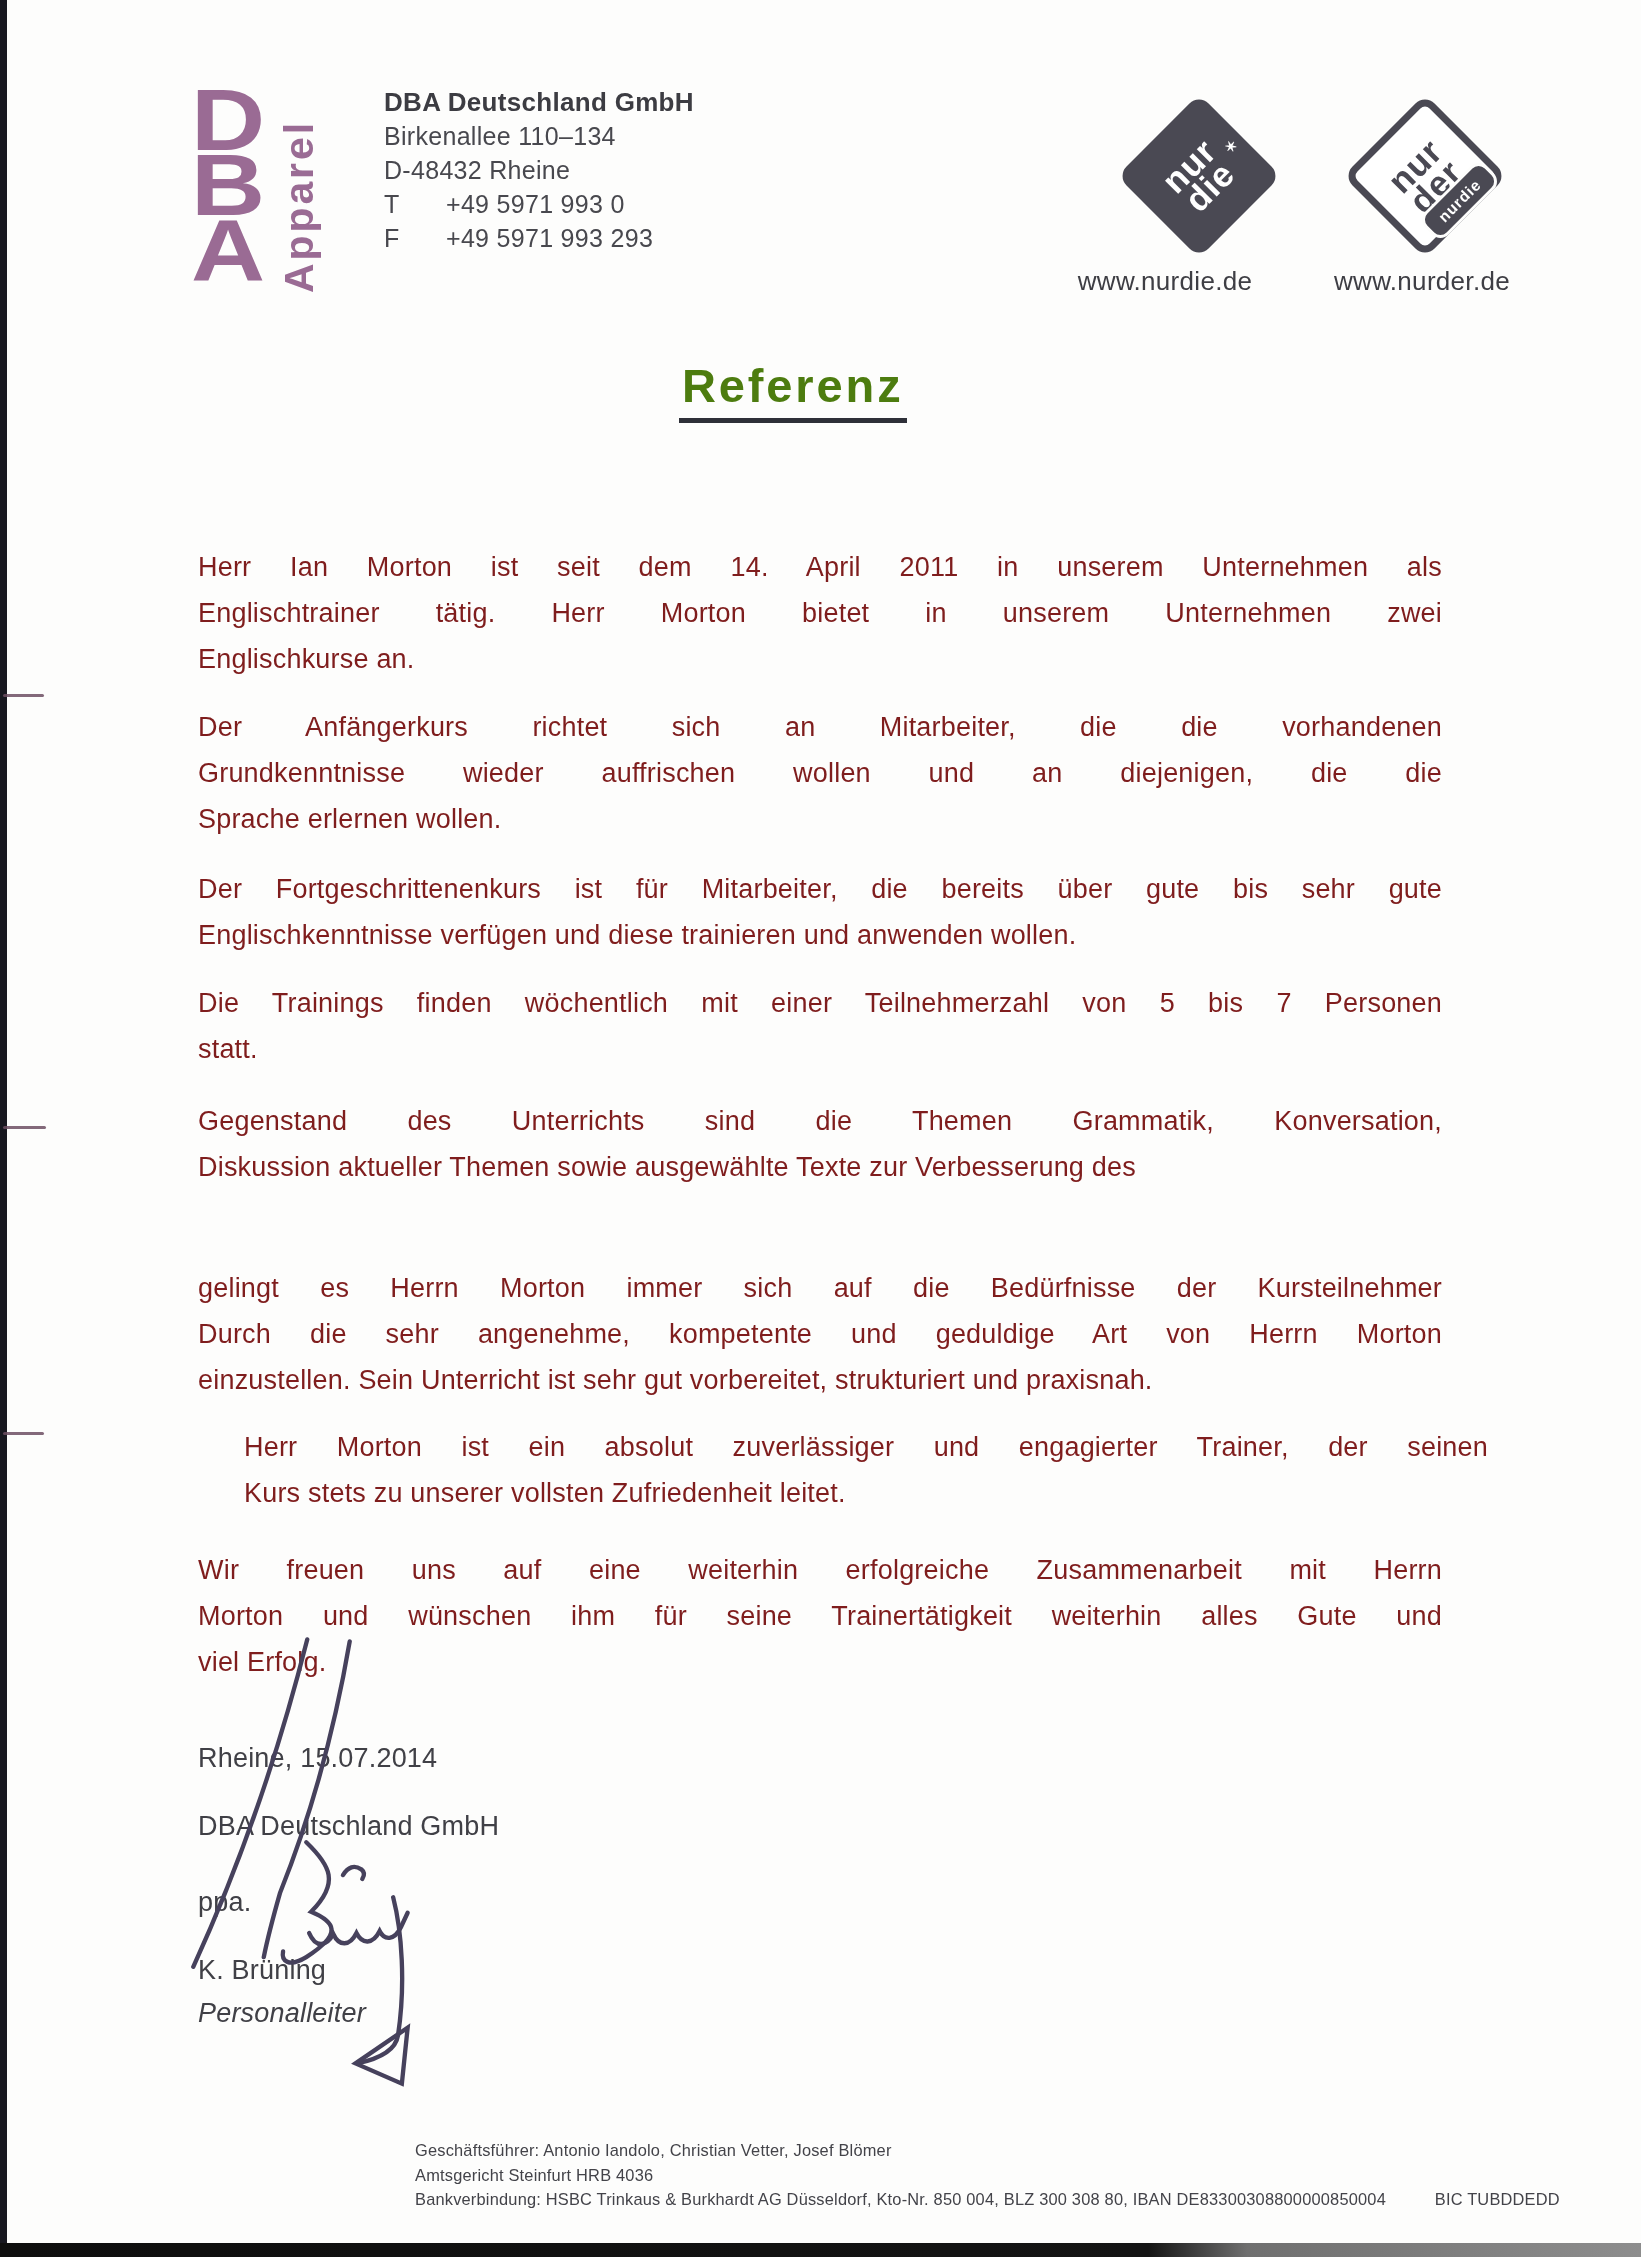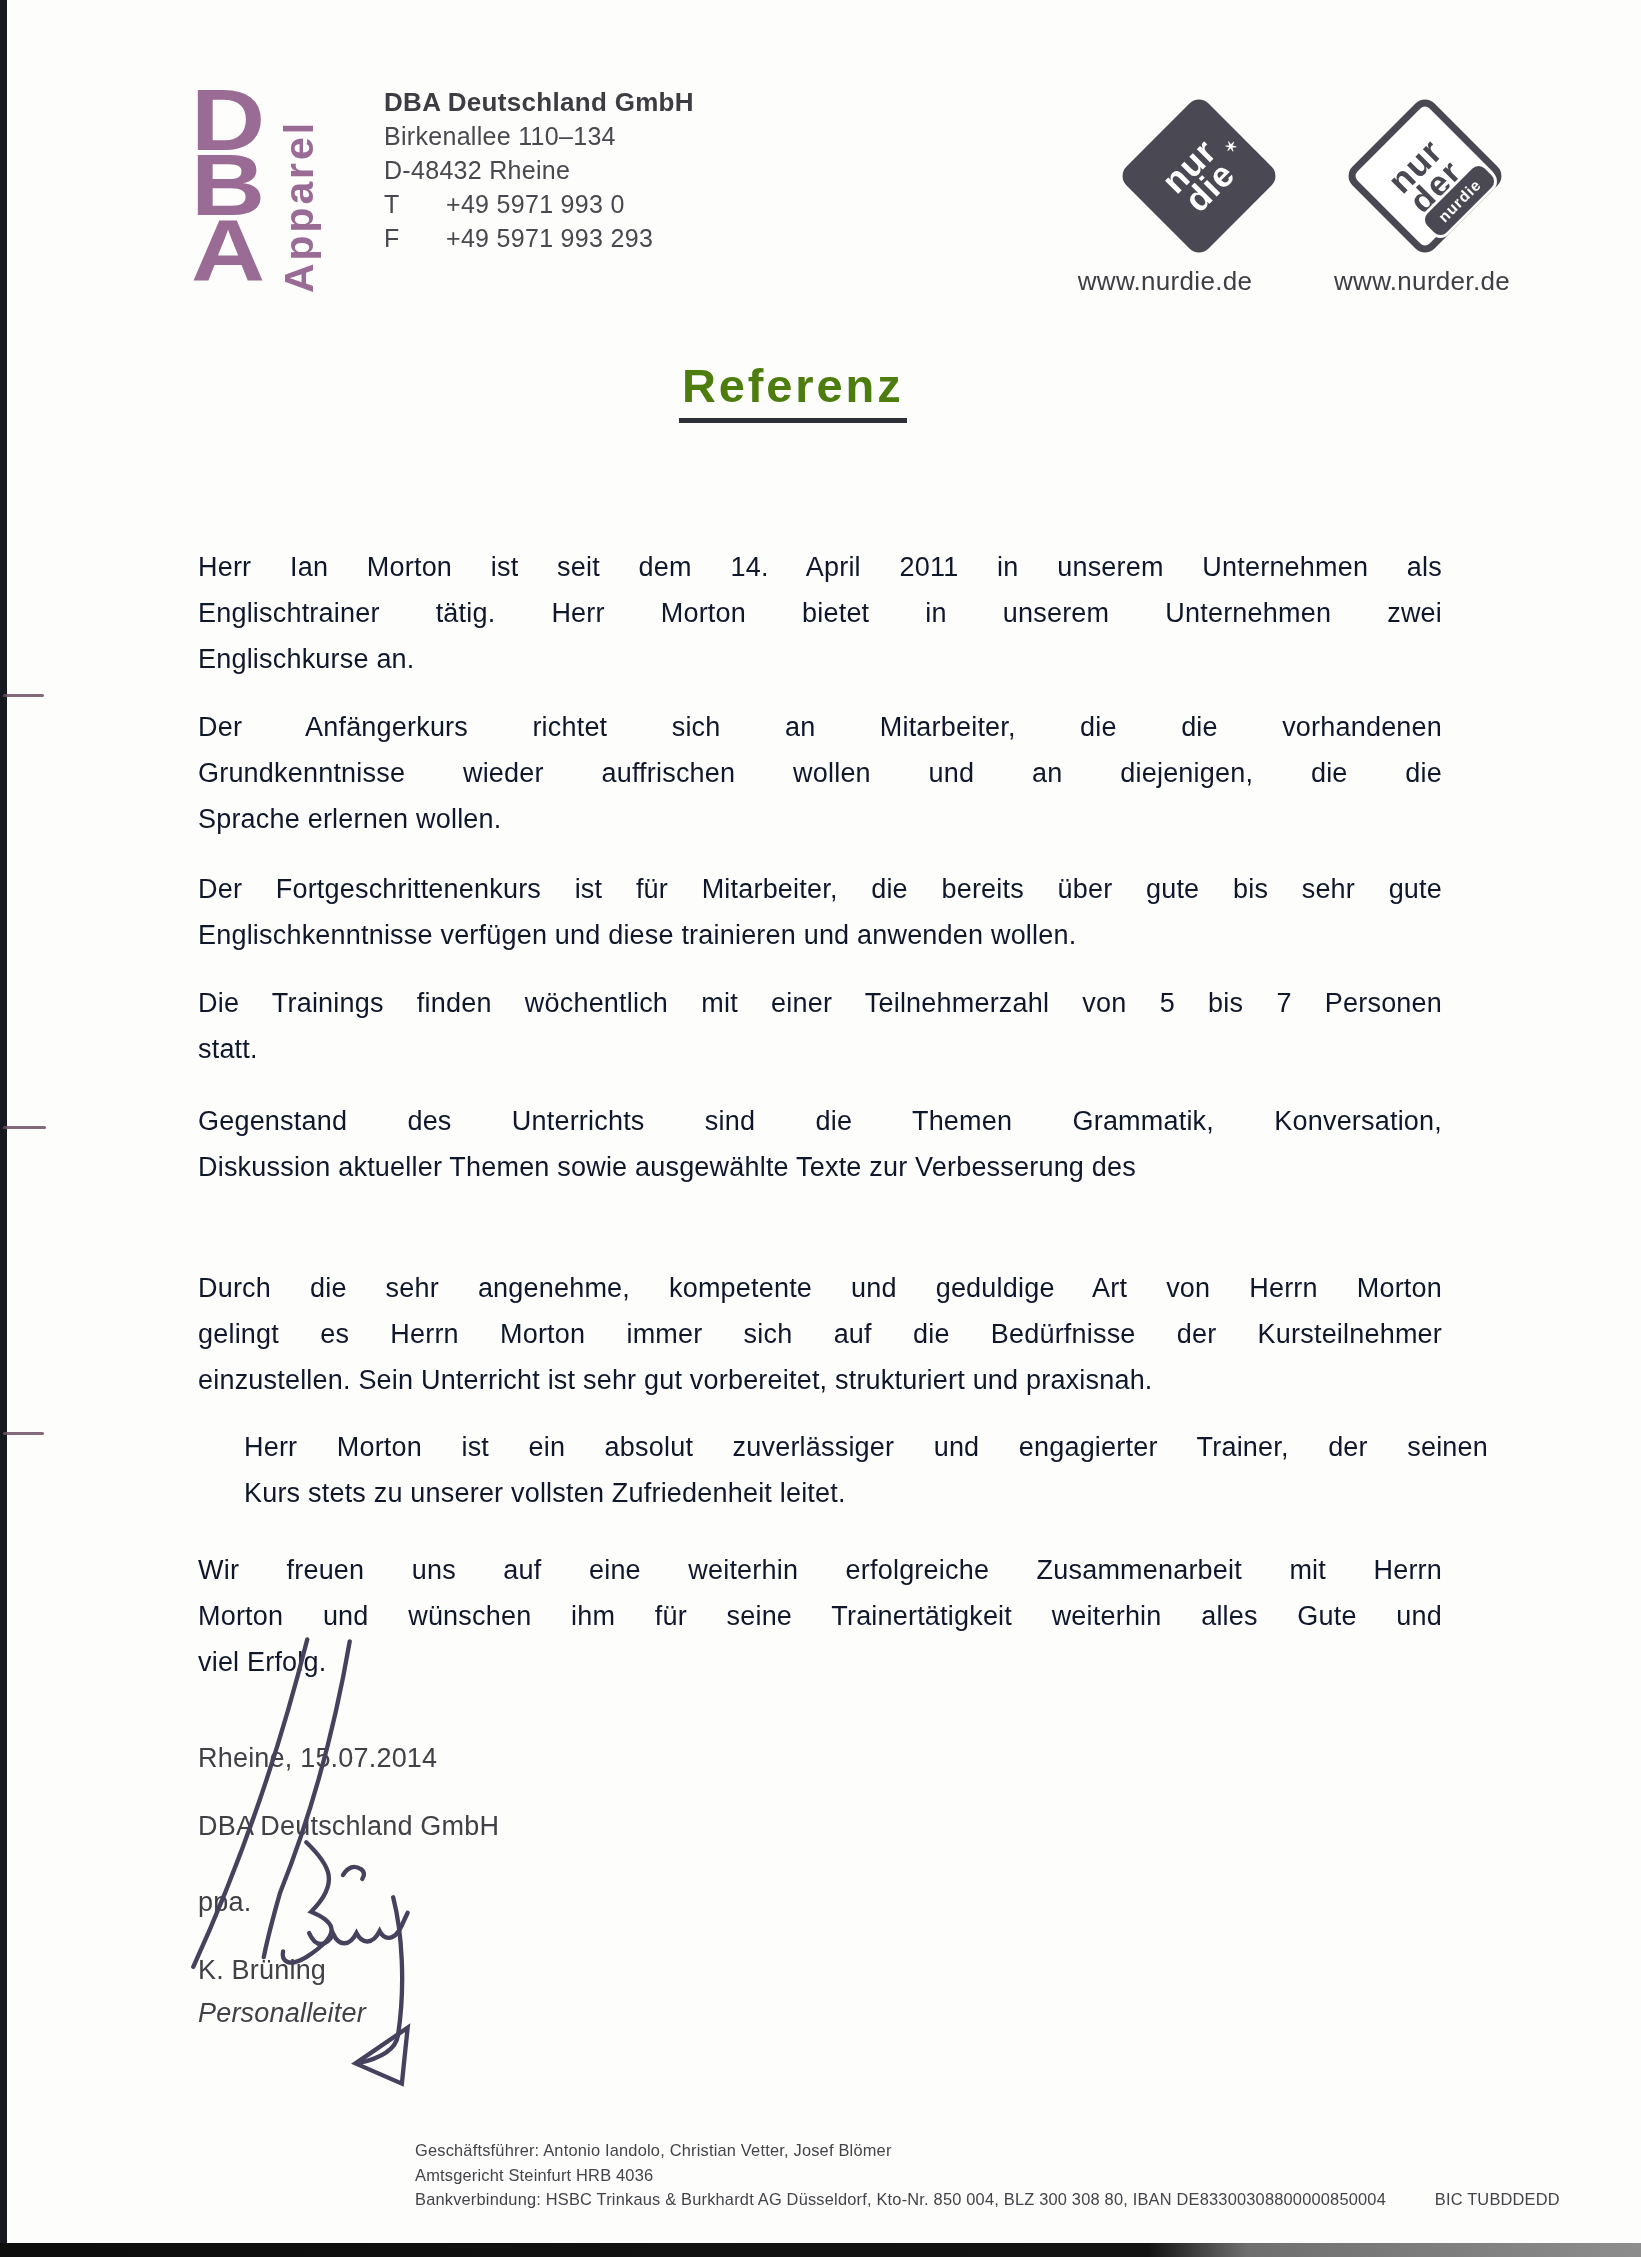--- a/index.html
+++ b/index.html
@@ -41,21 +41,21 @@
                display:flex; align-items:center; justify-content:center; letter-spacing:1px;
                box-shadow:0 0 0 2.9px #fdfdfc; }
   .url { top:266px; width:180px; text-align:center; font-size:26px; color:#3e3e44; letter-spacing:0.3px; }
   .url.one { left:1075px; } .url.two { left:1332px; }
 
   
   .title { left:679px; top:360px; font-size:47px; font-weight:bold; letter-spacing:2.9px; line-height:1.1;
            color:#4d7c0f; border-bottom:5.8px solid #2e3038; padding:0 2.9px 6.8px 2.9px; }
 
   
-  .para { left:198px; width:1244px; font-size:27px; line-height:46px; color:#0f172a; letter-spacing:0.2px; }
+  .para { left:198px; width:1244px; font-size:27px; line-height:46px; color:#7f1d1d; letter-spacing:0.2px; }
   .tline { text-align:justify; text-align-last:justify; }
   .tline:last-child { text-align-last:left; }
   .p1 { top:544px; } .p2 { top:704px; } .p3 { top:866px; } .p4 { top:980px; }
   .p5 { top:1098px; } .p6 { top:1265px; } .p7 { top:1424px;margin-left:46px; } .p8 { top:1547px; }
 
   
   .sig-line { left:198px; font-size:27px; line-height:39px; color:#404046; letter-spacing:0.2px; }
   .sl1 { top:1739px; } .sl2 { top:1807px; } .sl3 { top:1883px; } .sl4 { top:1951px; } .sl5 { top:1994px;font-style:italic; }
   .signature-svg { left:145px; top:1622px; }
 
@@ -129,22 +129,22 @@
     </div>
   <div class="abs para p4">
       <div class="tline">Die Trainings finden wöchentlich mit einer Teilnehmerzahl von 5 bis 7 Personen</div>
       <div class="tline">statt.</div>
     </div>
   <div class="abs para p5">
       <div class="tline">Gegenstand des Unterrichts sind die Themen Grammatik, Konversation,</div>
       <div class="tline">Diskussion aktueller Themen sowie ausgewählte Texte zur Verbesserung des</div>
     </div>
   <div class="abs para p6">
+      <div class="tline">gelingt es Herrn Morton immer sich auf die Bedürfnisse der Kursteilnehmer</div>
       <div class="tline">Durch die sehr angenehme, kompetente und geduldige Art von Herrn Morton</div>
-      <div class="tline">gelingt es Herrn Morton immer sich auf die Bedürfnisse der Kursteilnehmer</div>
       <div class="tline">einzustellen. Sein Unterricht ist sehr gut vorbereitet, strukturiert und praxisnah.</div>
     </div>
   <div class="abs para p7">
       <div class="tline">Herr Morton ist ein absolut zuverlässiger und engagierter Trainer, der seinen</div>
       <div class="tline">Kurs stets zu unserer vollsten Zufriedenheit leitet.</div>
     </div>
   <div class="abs para p8">
       <div class="tline">Wir freuen uns auf eine weiterhin erfolgreiche Zusammenarbeit mit Herrn</div>
       <div class="tline">Morton und wünschen ihm für seine Trainertätigkeit weiterhin alles Gute und</div>
       <div class="tline">viel Erfolg.</div>

